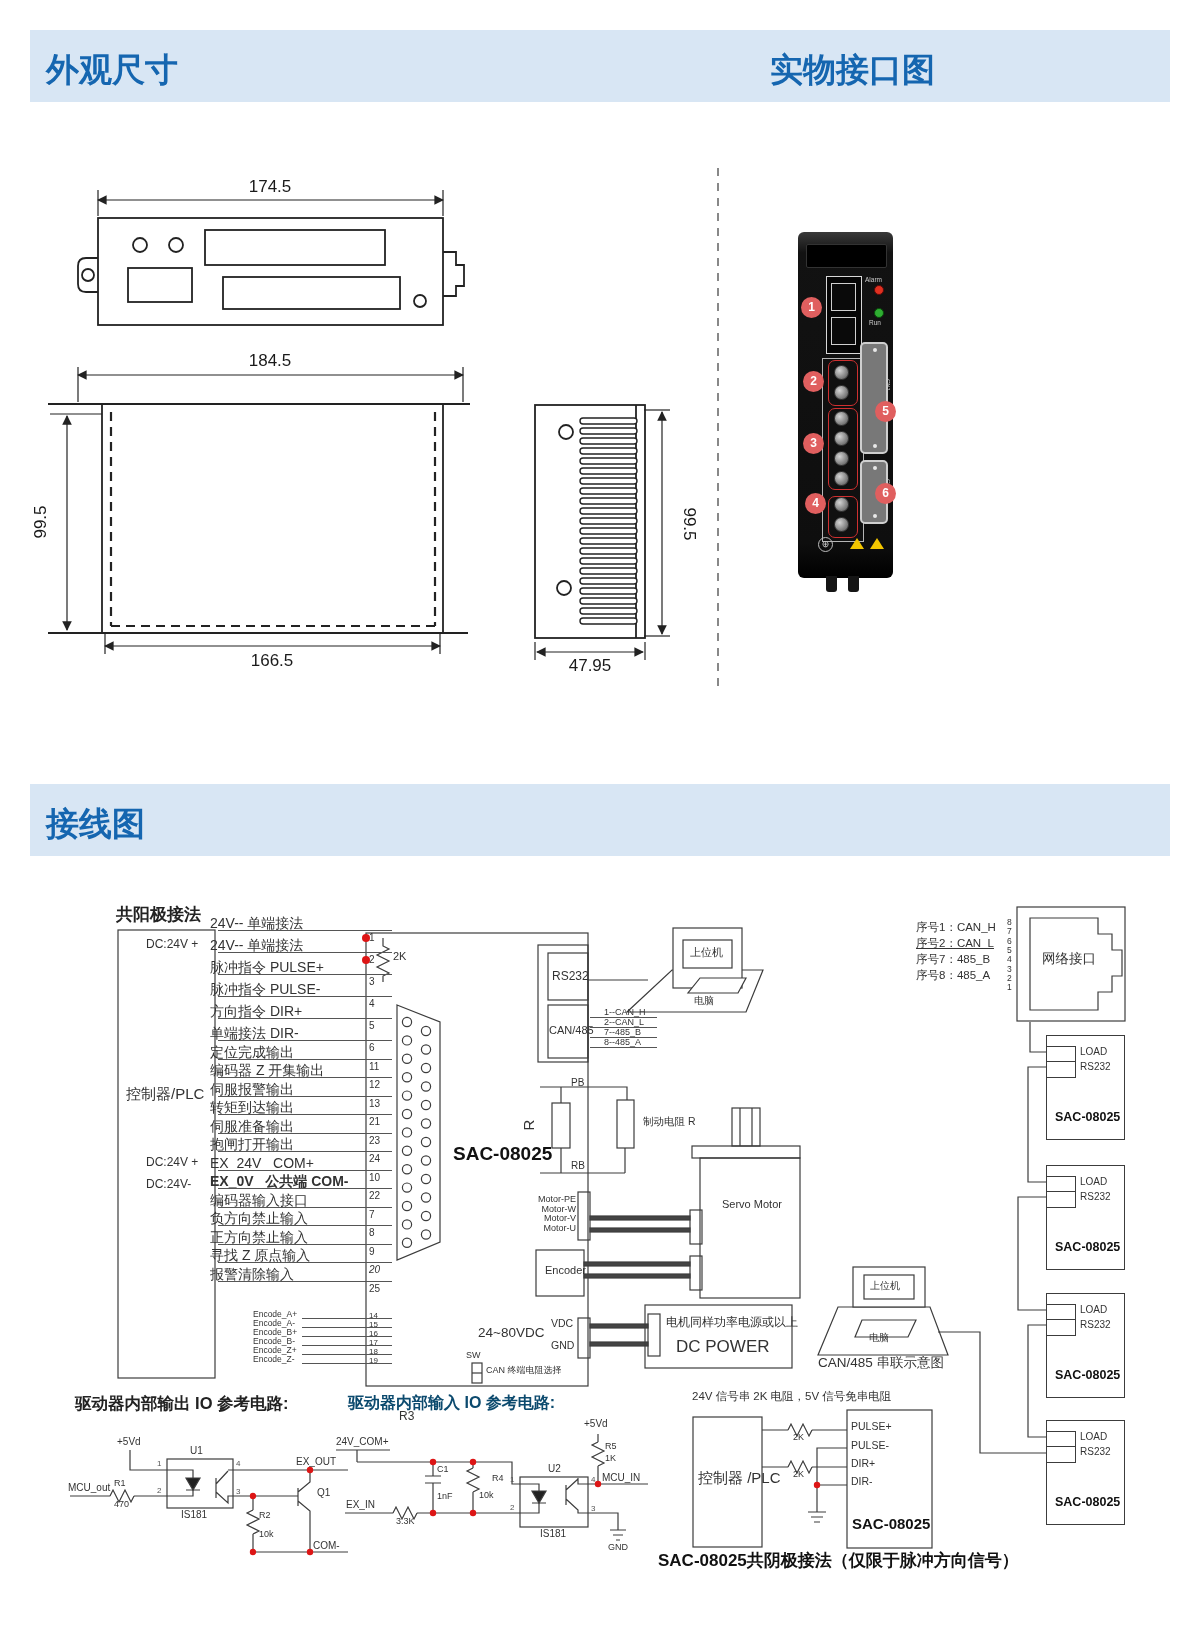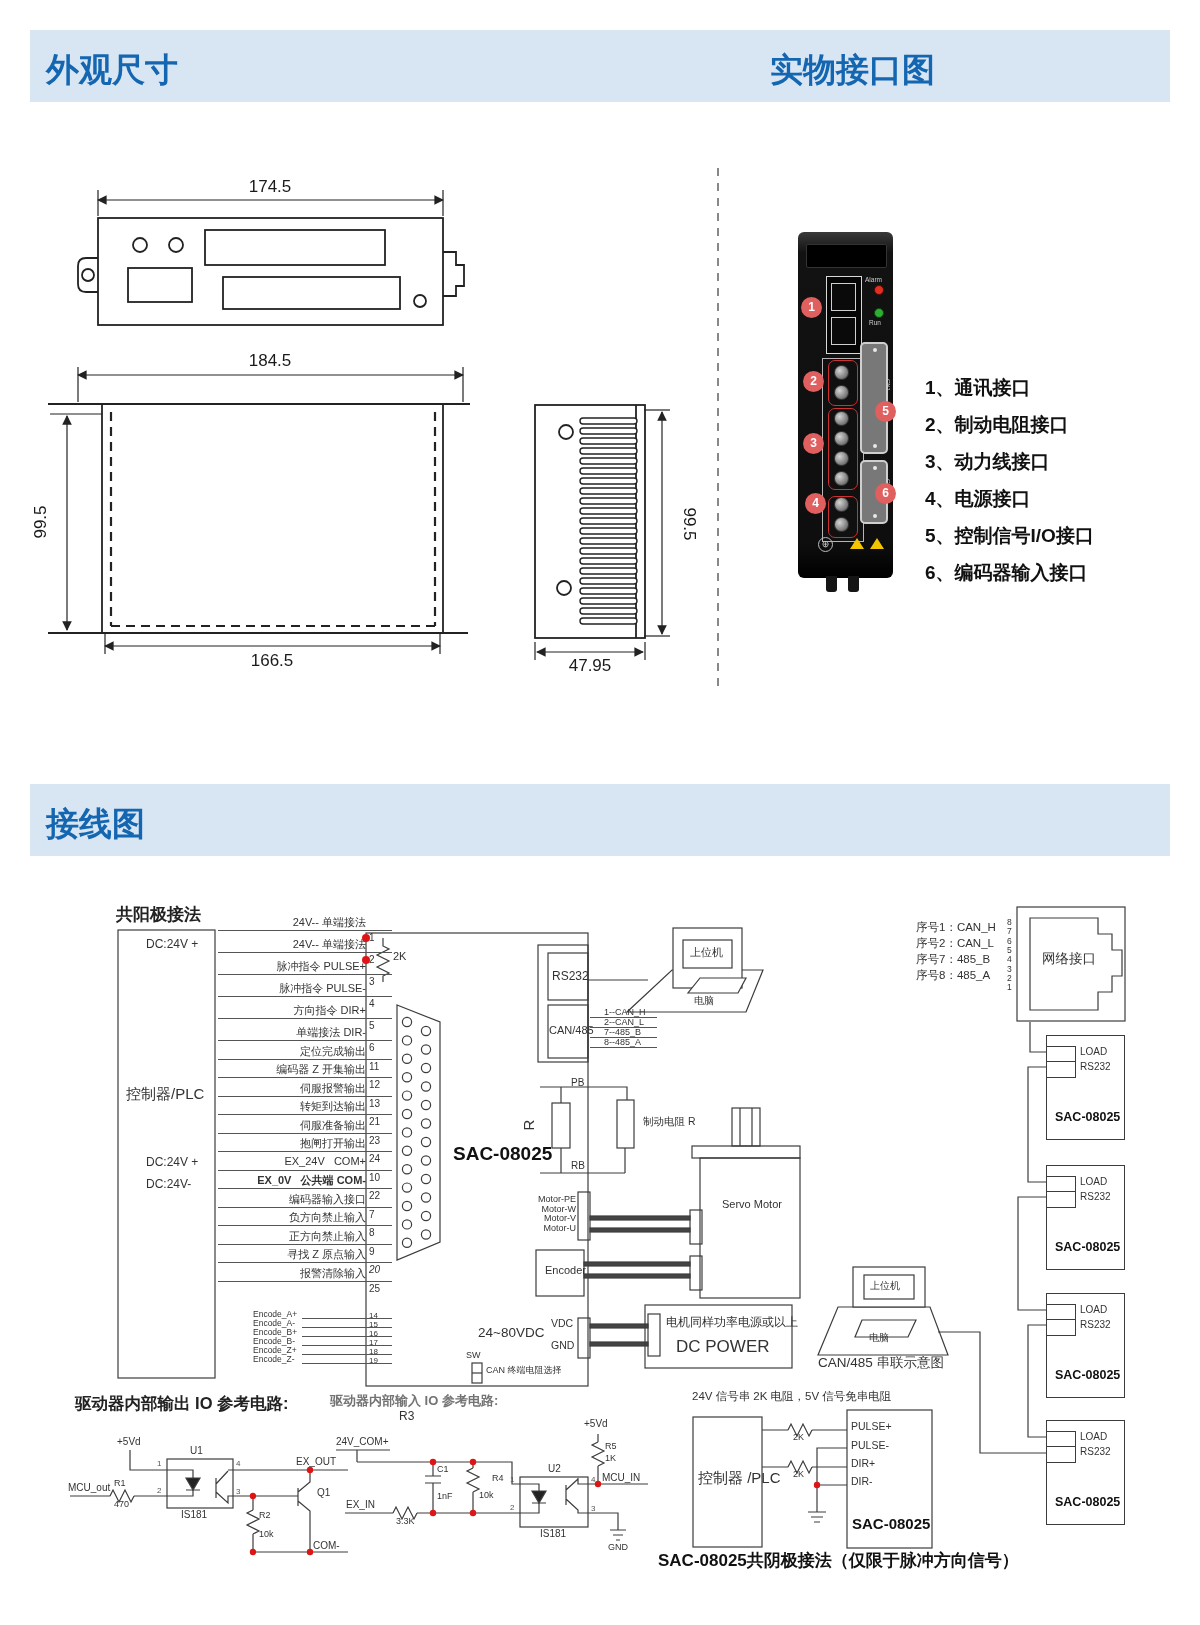--- a/index.html
+++ b/index.html
@@ -6,21 +6,21 @@
   .page{position:relative;width:1200px;height:1625px;background:#fff;
         font-family:"Liberation Sans",sans-serif;overflow:hidden;color:#333;}
   .layer{position:absolute;inset:0;}
   svg.art{position:absolute;inset:0;width:1200px;height:1625px;}
   .banner{position:absolute;left:30px;width:1140px;height:72px;background:#d8e6f4;}
   .btitle{position:absolute;font-size:33px;font-weight:bold;color:#1566b0;white-space:pre;}
   .t{position:absolute;white-space:pre;color:#333;line-height:1.1;}
   .b{font-weight:bold;}
   .iface-item{font-size:19px;font-weight:600;color:#111;margin-bottom:11px;white-space:pre;}
   
-  .wlabel{position:absolute;left:202px;width:164px;text-align:right;font-size:11px;color:#333;white-space:pre;}
+  .wlabel{position:absolute;left:210px;width:164px;font-size:14px;color:#333;white-space:pre;}
   .wline{position:absolute;left:218px;width:174px;height:0;border-top:1px solid #555;}
   .wpin{position:absolute;left:369px;width:20px;font-size:10px;color:#333;}
   .elabel{position:absolute;left:253px;width:110px;font-size:8.5px;color:#333;white-space:pre;}
   .eline{position:absolute;left:302px;width:90px;height:0;border-top:1px solid #555;}
   .epin{position:absolute;left:369px;width:18px;font-size:8px;color:#333;}
   .clabel{position:absolute;left:604px;font-size:9px;color:#333;white-space:pre;}
   .cwire{position:absolute;left:590px;width:67px;height:0;border-top:1px solid #555;}
   .mlabel{position:absolute;left:532px;width:44px;text-align:right;font-size:9px;color:#333;white-space:pre;}
   .rjrow{position:absolute;left:916px;font-size:11.5px;color:#333;white-space:pre;}
   .rjdig{position:absolute;left:1007px;font-size:8.5px;color:#333;}
@@ -323,28 +323,20 @@
     <div class="cable" style="left:28px;top:344px"></div>
     <div class="cable" style="left:50px;top:344px"></div>
     <div class="marker" style="left:3px;top:65px">1</div>
     <div class="marker" style="left:5px;top:139px">2</div>
     <div class="marker" style="left:5px;top:201px">3</div>
     <div class="marker" style="left:7px;top:261px">4</div>
     <div class="marker" style="left:77px;top:169px">5</div>
     <div class="marker" style="left:77px;top:251px">6</div>
   </div>
 
-  <div id="iface-list" style="position:absolute;left:925px;top:375px">
-      <div class="iface-item">1、通讯接口</div>
-      <div class="iface-item">2、制动电阻接口</div>
-      <div class="iface-item">3、动力线接口</div>
-      <div class="iface-item">4、电源接口</div>
-      <div class="iface-item">5、控制信号I/O接口</div>
-      <div class="iface-item">6、编码器输入接口</div>
-    </div>
 
   <div class="layer">
     <div class="t b" style="left:116px;top:906px;font-size:17px;color:#222">共阳极接法</div>
     <div class="t" style="left:146px;top:938px;font-size:12px">DC:24V +</div>
     <div class="t" style="left:126px;top:1086px;font-size:15px">控制器/PLC</div>
     <div class="t" style="left:146px;top:1156px;font-size:12px">DC:24V +</div>
     <div class="t" style="left:146px;top:1178px;font-size:12px">DC:24V-</div>
     <div class="t" style="left:393px;top:950px;font-size:11px">2K</div>
     <div class="t b" style="left:453px;top:1144px;font-size:19px;color:#111">SAC-08025</div>
     <div class="t" style="left:552px;top:970px;font-size:12px">RS232</div>
@@ -378,21 +370,21 @@
     <div class="t" style="left:157px;top:1460px;font-size:8px;color:#555">1</div>
     <div class="t" style="left:157px;top:1487px;font-size:8px;color:#555">2</div>
     <div class="t" style="left:236px;top:1460px;font-size:8px;color:#555">4</div>
     <div class="t" style="left:236px;top:1488px;font-size:8px;color:#555">3</div>
     <div class="t" style="left:296px;top:1456px;font-size:10px">EX_OUT</div>
     <div class="t" style="left:317px;top:1487px;font-size:10px">Q1</div>
     <div class="t" style="left:259px;top:1511px;font-size:9px">R2</div>
     <div class="t" style="left:259px;top:1530px;font-size:9px">10k</div>
     <div class="t" style="left:313px;top:1540px;font-size:10px">COM-</div>
 
-    <div class="t b" style="left:330px;top:1394px;font-size:13px;color:#737373">驱动器内部输入 IO 参考电路:</div>
+    <div class="t b" style="left:348px;top:1394px;font-size:16px;color:#0c4a6e">驱动器内部输入 IO 参考电路:</div>
     <div class="t" style="left:336px;top:1436px;font-size:10px">24V_COM+</div>
     <div class="t" style="left:346px;top:1499px;font-size:10px">EX_IN</div>
     <div class="t" style="left:399px;top:1410px;font-size:12px">R3</div>
     <div class="t" style="left:396px;top:1517px;font-size:9px">3.3K</div>
     <div class="t" style="left:437px;top:1465px;font-size:9px">C1</div>
     <div class="t" style="left:437px;top:1492px;font-size:9px">1nF</div>
     <div class="t" style="left:492px;top:1474px;font-size:9px">R4</div>
     <div class="t" style="left:479px;top:1491px;font-size:9px">10k</div>
     <div class="t" style="left:548px;top:1463px;font-size:10px">U2</div>
     <div class="t" style="left:540px;top:1528px;font-size:10px">IS181</div>
@@ -500,21 +492,21 @@
       <div class="cwire" style="top: 1027px;"></div>
       <div class="clabel" style="top: 1027px;">7--485_B</div>
       <div class="cwire" style="top: 1037px;"></div>
       <div class="clabel" style="top: 1037px;">8--485_A</div>
       <div class="cwire" style="top: 1047px;"></div>
       <div class="mlabel" style="top: 1194px;">Motor-PE</div>
       <div class="mlabel" style="top: 1203.5px;">Motor-W</div>
       <div class="mlabel" style="top: 1213px;">Motor-V</div>
       <div class="mlabel" style="top: 1222.5px;">Motor-U</div>
       <div class="rjrow" style="top: 920px;">序号1：CAN_H</div>
-      <div class="rjrow" style="top: 936px;">序号2：CAN_L</div>
+      <div class="rjrow" style="top: 936px; text-decoration: underline;">序号2：CAN_L</div>
       <div class="rjrow" style="top: 952px;">序号7：485_B</div>
       <div class="rjrow" style="top: 968px;">序号8：485_A</div>
       <div class="rjdig" style="top: 917px;">8</div>
       <div class="rjdig" style="top: 926.3px;">7</div>
       <div class="rjdig" style="top: 935.6px;">6</div>
       <div class="rjdig" style="top: 944.9px;">5</div>
       <div class="rjdig" style="top: 954.2px;">4</div>
       <div class="rjdig" style="top: 963.5px;">3</div>
       <div class="rjdig" style="top: 972.8px;">2</div>
       <div class="rjdig" style="top: 982.1px;">1</div>

